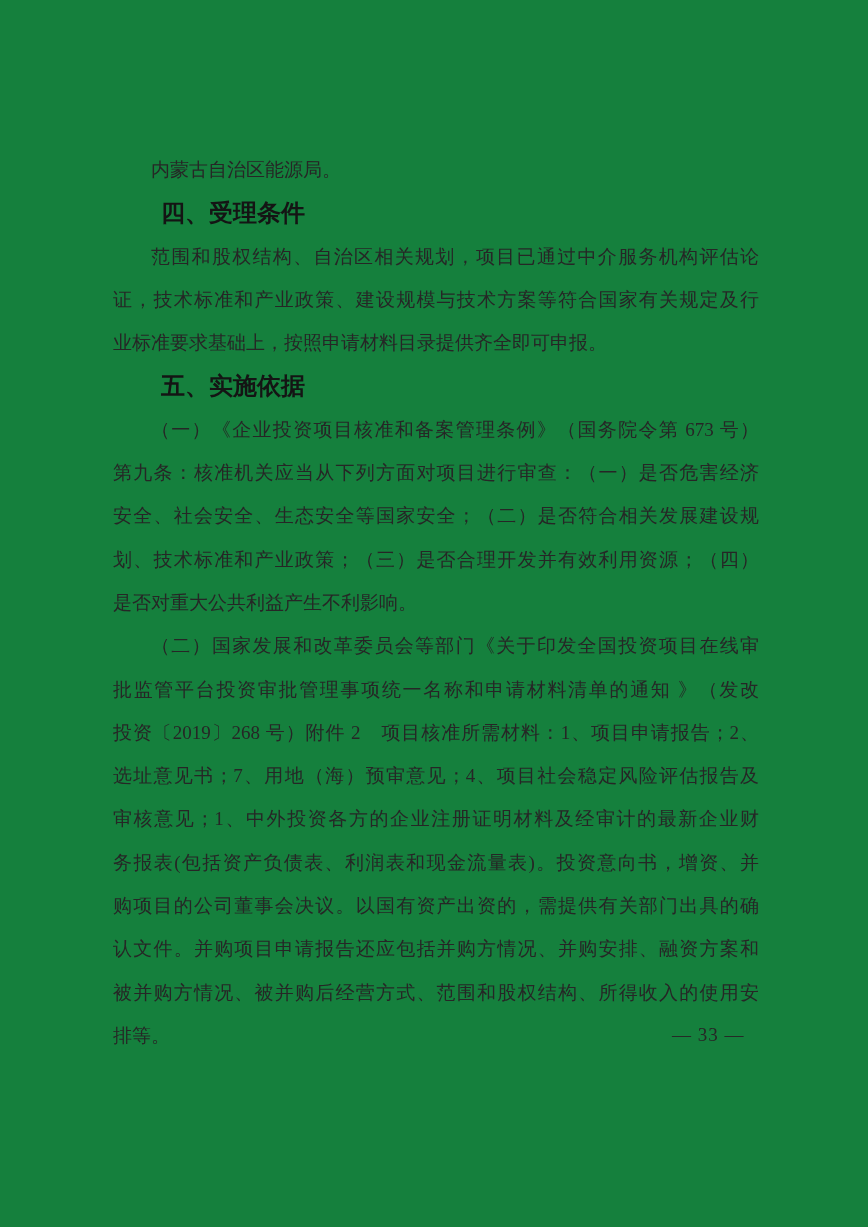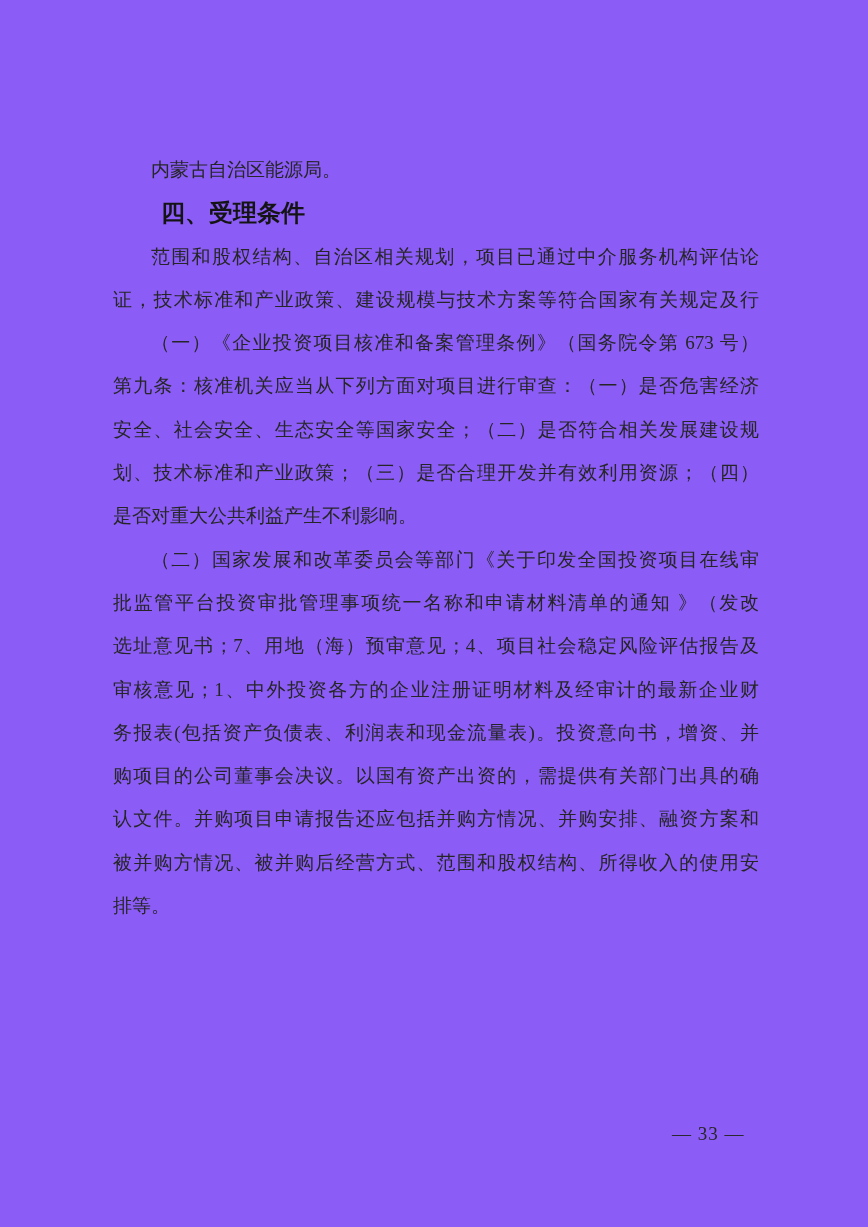--- a/index.html
+++ b/index.html
@@ -4,21 +4,21 @@
 <style>
   html, body {
     margin: 0;
     padding: 0;
     background: #e8e8e8;
   }
   .page {
     position: relative;
     width: 868px;
     height: 1227px;
-    background: #8b5cf6;
+    background: #15803d;
     overflow: hidden;
     font-family: "Liberation Serif", "DejaVu Serif", serif;
   }
   .doc-body {
     position: absolute;
     left: 113px;
     top: 148px;
     width: 646px;
     color: #262626;
     font-size: 19px;
@@ -37,51 +37,54 @@
   .line.heading {
     font-family: "Liberation Sans", "DejaVu Sans", sans-serif;
     font-weight: bold;
     font-size: 24px;
     color: #141414;
     text-indent: 2em;
     text-align-last: left;
   }
   .page-number {
     position: absolute;
-    top: 1123px;
+    top: 1024px;
     left: 672px;
     font-size: 19px;
     letter-spacing: 1px;
     color: #262626;
     font-family: "Liberation Serif", "DejaVu Serif", serif;
   }
 </style>
 </head>
 <body>
 
 <div class="page">
   <div class="doc-body">
       <div class="paragraph">
         <div class="line indent">内蒙古自治区能源局。</div>
       </div>
       <div class="line heading">四、受理条件</div>
       <div class="paragraph">
         <div class="line fill indent">范围和股权结构、自治区相关规划，项目已通过中介服务机构评估论</div>
         <div class="line fill">证，技术标准和产业政策、建设规模与技术方案等符合国家有关规定及行</div>
+        <div class="line">业标准要求基础上，按照申请材料目录提供齐全即可申报。</div>
       </div>
+      <div class="line heading">五、实施依据</div>
       <div class="paragraph">
         <div class="line fill indent">（一）《企业投资项目核准和备案管理条例》（国务院令第 673 号）</div>
         <div class="line fill">第九条：核准机关应当从下列方面对项目进行审查：（一）是否危害经济</div>
         <div class="line fill">安全、社会安全、生态安全等国家安全；（二）是否符合相关发展建设规</div>
         <div class="line fill">划、技术标准和产业政策；（三）是否合理开发并有效利用资源；（四）</div>
         <div class="line">是否对重大公共利益产生不利影响。</div>
       </div>
       <div class="paragraph">
         <div class="line fill indent">（二）国家发展和改革委员会等部门《关于印发全国投资项目在线审</div>
         <div class="line fill">批监管平台投资审批管理事项统一名称和申请材料清单的通知 》（发改</div>
+        <div class="line fill">投资〔2019〕268 号）附件 2　项目核准所需材料：1、项目申请报告；2、</div>
         <div class="line fill">选址意见书；7、用地（海）预审意见；4、项目社会稳定风险评估报告及</div>
         <div class="line fill">审核意见；1、中外投资各方的企业注册证明材料及经审计的最新企业财</div>
         <div class="line fill">务报表(包括资产负债表、利润表和现金流量表)。投资意向书，增资、并</div>
         <div class="line fill">购项目的公司董事会决议。以国有资产出资的，需提供有关部门出具的确</div>
         <div class="line fill">认文件。并购项目申请报告还应包括并购方情况、并购安排、融资方案和</div>
         <div class="line fill">被并购方情况、被并购后经营方式、范围和股权结构、所得收入的使用安</div>
         <div class="line">排等。</div>
       </div>
     </div>
   <div class="page-number">— 33 —</div>

